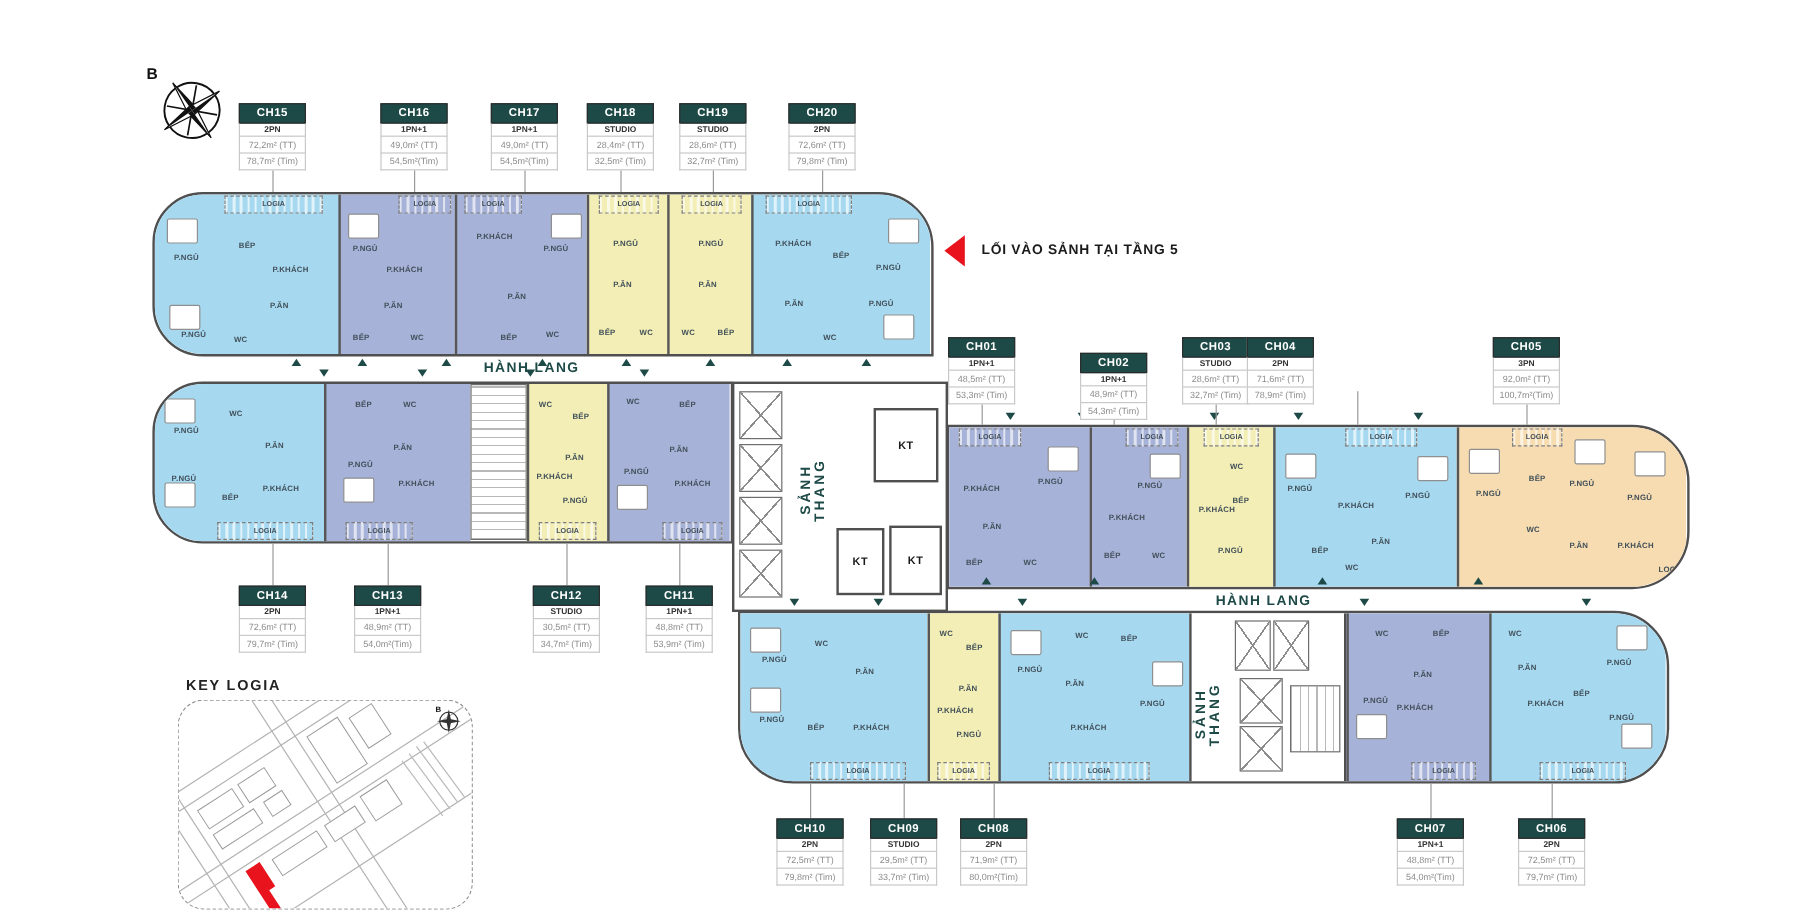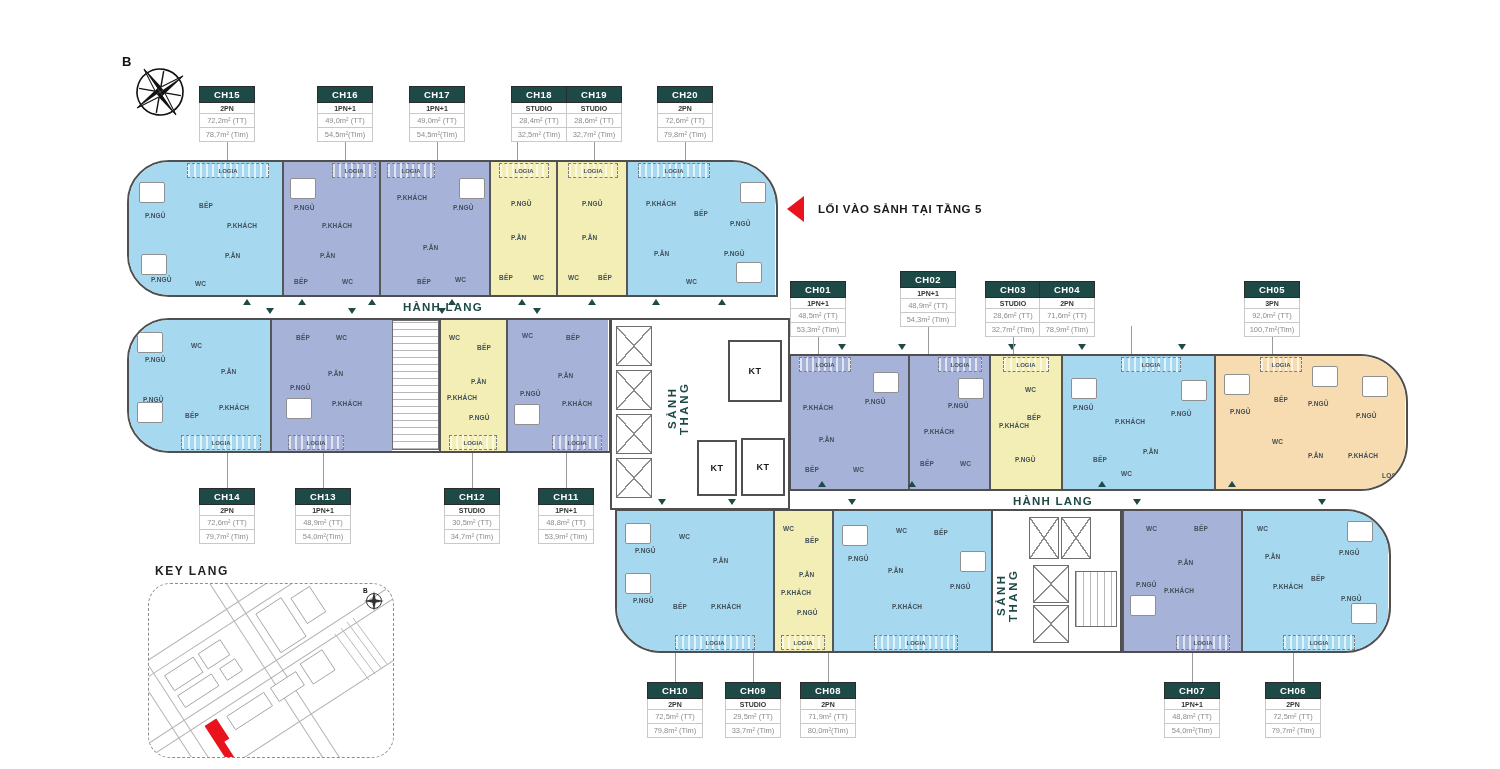--- a/index.html
+++ b/index.html
@@ -356,21 +356,21 @@
     <div class="co-type">1PN+1</div>
     <div class="co-row">49,0m² (TT)</div>
     <div class="co-row">54,5m²(Tim)</div>
   </div>
   <div class="callout" style="left:409px;top:86px">
     <div class="co-head">CH17</div>
     <div class="co-type">1PN+1</div>
     <div class="co-row">49,0m² (TT)</div>
     <div class="co-row">54,5m²(Tim)</div>
   </div>
-  <div class="callout" style="left:511px;top:86px">
+  <div class="callout" style="left:489px;top:86px">
     <div class="co-head">CH18</div>
     <div class="co-type">STUDIO</div>
     <div class="co-row">28,4m² (TT)</div>
     <div class="co-row">32,5m² (Tim)</div>
   </div>
   <div class="callout" style="left:566px;top:86px">
     <div class="co-head">CH19</div>
     <div class="co-type">STUDIO</div>
     <div class="co-row">28,6m² (TT)</div>
     <div class="co-row">32,7m² (Tim)</div>
@@ -381,21 +381,21 @@
     <div class="co-row">72,6m² (TT)</div>
     <div class="co-row">79,8m² (Tim)</div>
   </div>
 
   <div class="callout" style="left:790px;top:281px">
     <div class="co-head">CH01</div>
     <div class="co-type">1PN+1</div>
     <div class="co-row">48,5m² (TT)</div>
     <div class="co-row">53,3m² (Tim)</div>
   </div>
-  <div class="callout" style="left:900px;top:271px">
+  <div class="callout" style="left:900px;top:294px">
     <div class="co-head">CH02</div>
     <div class="co-type">1PN+1</div>
     <div class="co-row">48,9m² (TT)</div>
     <div class="co-row">54,3m² (Tim)</div>
   </div>
   <div class="callout" style="left:985px;top:281px">
     <div class="co-head">CH03</div>
     <div class="co-type">STUDIO</div>
     <div class="co-row">28,6m² (TT)</div>
     <div class="co-row">32,7m² (Tim)</div>
@@ -462,21 +462,21 @@
     <div class="co-row">48,8m² (TT)</div>
     <div class="co-row">54,0m²(Tim)</div>
   </div>
   <div class="callout" style="left:1265px;top:682px">
     <div class="co-head">CH06</div>
     <div class="co-type">2PN</div>
     <div class="co-row">72,5m² (TT)</div>
     <div class="co-row">79,7m² (Tim)</div>
   </div>
 
-  <div class="kp-title" style="left:155px;top:564px">KEY LANG</div>
+  <div class="kp-title" style="left:155px;top:564px">KEY LOGIA</div>
   <div class="kp-box" style="left:148px;top:583px;width:244px;height:173px">
     <svg width="244" height="173" viewBox="0 0 244 173">
       <g transform="rotate(-33 110 90)" stroke="#b3b3b3" stroke-width="1" fill="none">
         <line x1="-80" y1="18" x2="310" y2="18"></line>
           <line x1="-80" y1="32" x2="310" y2="32"></line>
         <line x1="-80" y1="88" x2="310" y2="88"></line>
           <line x1="-80" y1="100" x2="310" y2="100"></line>
         <line x1="-80" y1="152" x2="310" y2="152"></line>
         <line x1="8" y1="-70" x2="8" y2="250"></line>
           <line x1="22" y1="-70" x2="22" y2="250"></line>

